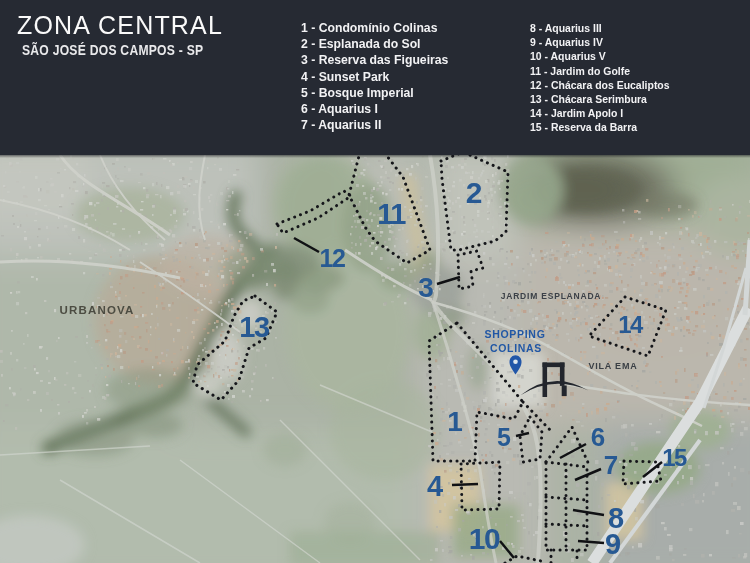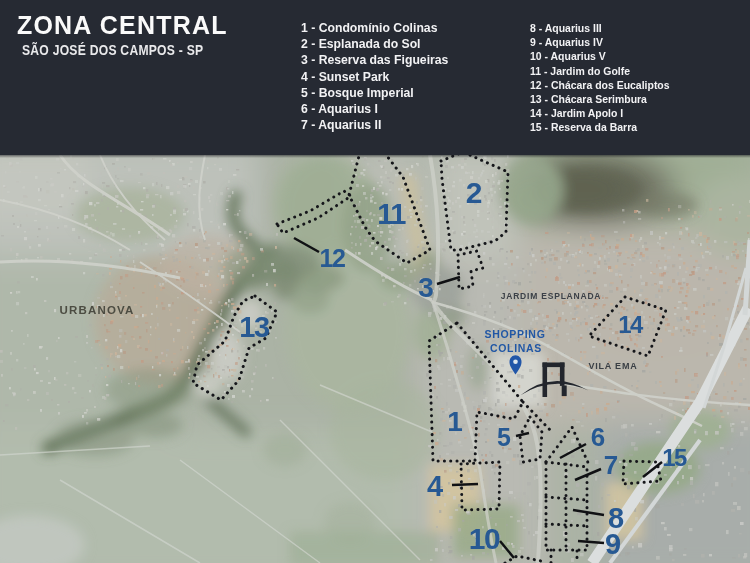--- a/index.html
+++ b/index.html
@@ -1,17 +1,17 @@
 <!DOCTYPE html>
 <html><head><meta charset="utf-8">
 <style>
   html,body{margin:0;padding:0;width:750px;height:563px;overflow:hidden;
     font-family:"Liberation Sans",sans-serif;background:#fff;}
   .header{position:absolute;left:0;top:0;width:750px;height:155px;background:#262a33;}
-  .title{position:absolute;left:17px;top:11px;font-size:25px;font-weight:bold;
+  .title{position:absolute;left:17px;top:11px;font-size:25px;font-weight:normal;
     color:#fafafa;letter-spacing:1.2px;}
   .subtitle{position:absolute;left:22px;top:41px;font-size:15px;font-weight:bold;
     color:#e9e9eb;letter-spacing:0.3px;transform:scaleX(0.81);transform-origin:0 0;}
   .leg1{position:absolute;left:301px;top:20px;font-size:13px;font-weight:bold;
     color:#f2f2f4;line-height:16.2px;letter-spacing:0px;white-space:pre;
     transform:scaleX(0.94);transform-origin:0 0;}
   .leg2{position:absolute;left:530px;top:21px;font-size:11.5px;font-weight:bold;
     color:#f2f2f4;line-height:14.2px;letter-spacing:0px;white-space:pre;
     transform:scaleX(0.91);transform-origin:0 0;}
   .map{position:absolute;left:0;top:155px;width:750px;height:408px;}

